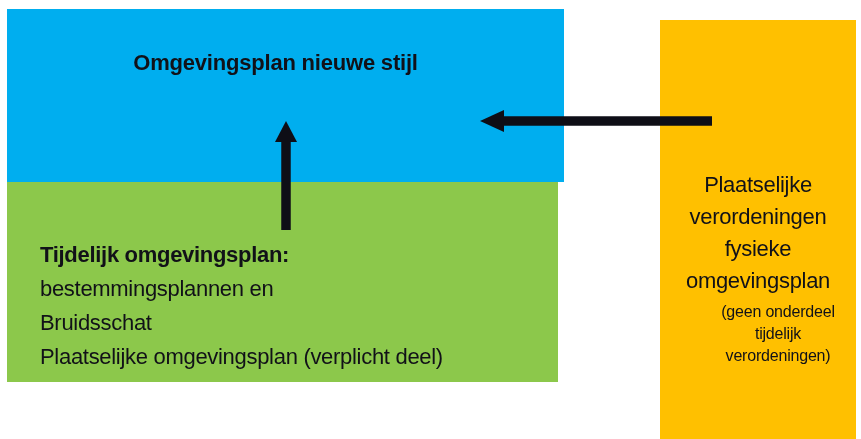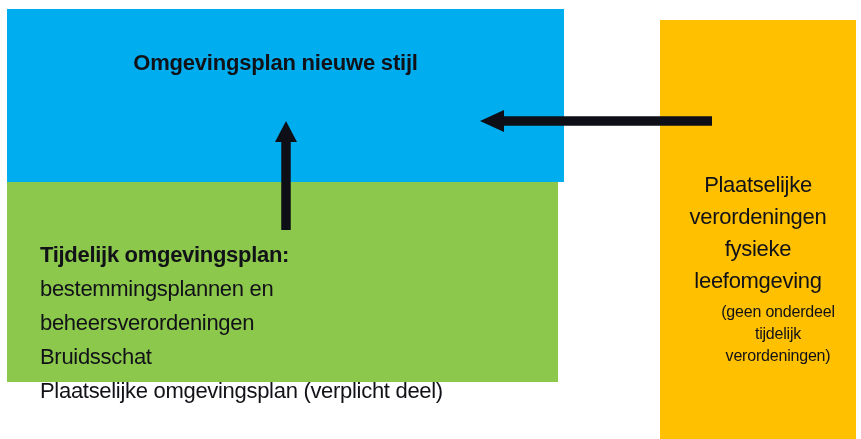--- a/index.html
+++ b/index.html
@@ -110,32 +110,31 @@
 <div class="canvas">
 
   <div class="block blue-block">
     <div class="blue-title">Omgevingsplan nieuwe stijl</div>
   </div>
 
   <div class="block green-block">
     <div class="green-text">
       <div class="heading">Tijdelijk omgevingsplan:</div>
       <div class="line">bestemmingsplannen en</div>
-      <div class="line">beheersverordeningen</div>
       <div class="line">Bruidsschat</div>
       <div class="line">Plaatselijke omgevingsplan (verplicht deel)</div>
     </div>
   </div>
 
   <div class="block orange-block">
     <div class="orange-text">
       <div class="orange-title-line">Plaatselijke</div>
       <div class="orange-title-line">verordeningen</div>
       <div class="orange-title-line">fysieke</div>
-      <div class="orange-title-line">leefomgeving</div>
+      <div class="orange-title-line">omgevingsplan</div>
       <div class="orange-note">
         <div class="orange-note-line">(geen onderdeel</div>
         <div class="orange-note-line">tijdelijk</div>
         <div class="orange-note-line">verordeningen)</div>
       </div>
     </div>
   </div>
 
   <svg class="arrows-layer" viewBox="0 0 861 439" xmlns="http://www.w3.org/2000/svg">
 

